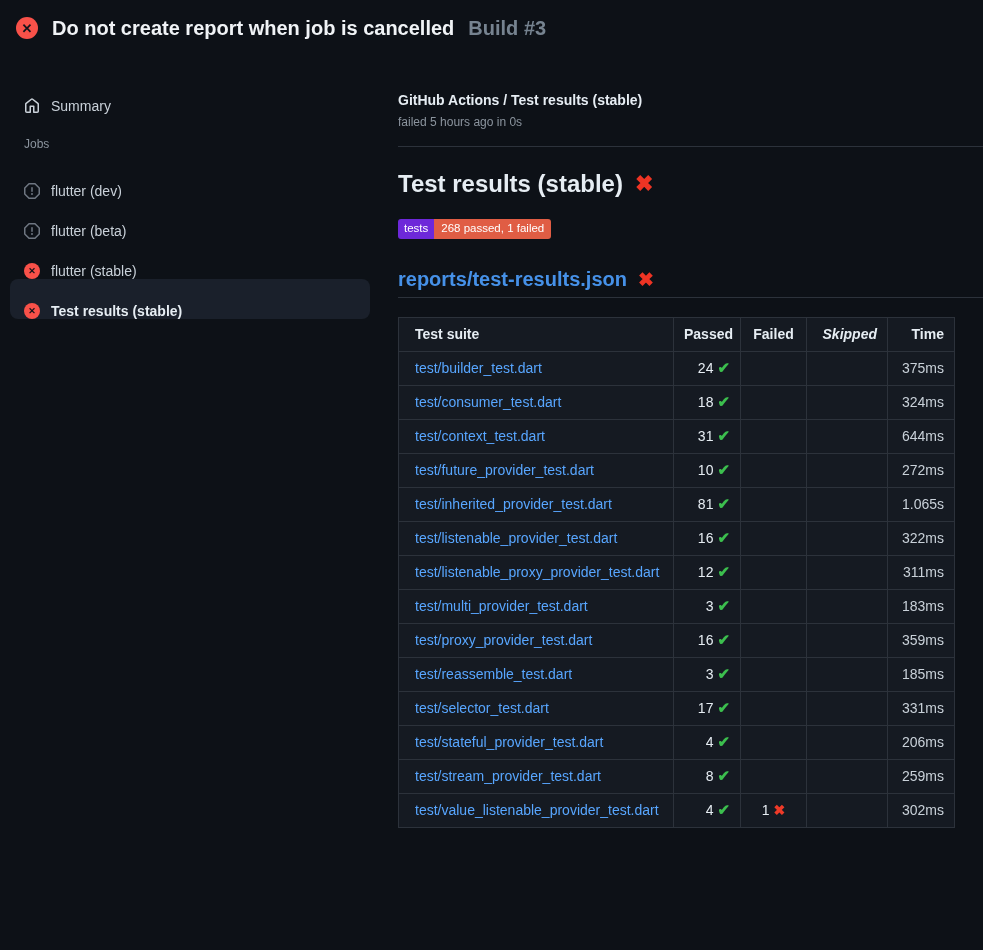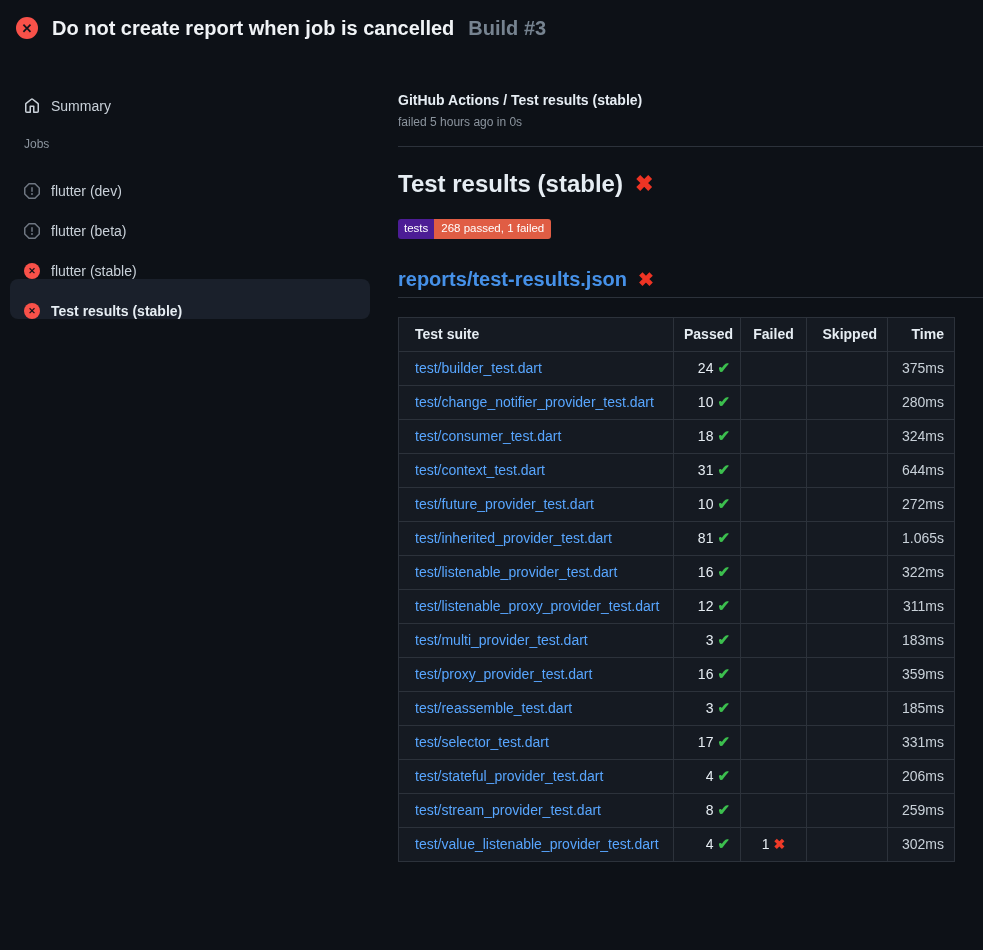--- a/index.html
+++ b/index.html
@@ -128,21 +128,21 @@
     height: 34px;
     padding: 0 10px;
     font-size: 14px;
     overflow: hidden;
     white-space: nowrap;
   }
   table.results th { color: #e6edf3; font-weight: 700; }
   .col-suite  { width: 275px; text-align: left; padding-left: 16px !important; }
   .col-passed { width: 67px;  text-align: right; }
   .col-failed { width: 66px;  text-align: center; }
-  .col-skipped{ width: 81px;  text-align: center; }
+  .col-skipped{ width: 81px;  text-align: center; font-style: italic; }
   th.col-skipped { text-align: right; }
   .col-time   { width: 67px;  text-align: right; color: #c9d1d9; }
   a.suite-link { color: #58a6ff; text-decoration: none; }
   .count { color: #e6edf3; }
   .check-glyph { color: #3cbf4e; font-weight: bold; font-size: 15px; margin-left: 4px; }
   .x-glyph { color: #ee3a28; font-weight: bold; font-size: 14px; margin-left: 4px; }
 </style>
 </head>
 <body>
 
@@ -206,21 +206,21 @@
     <div class="crumb">GitHub Actions / Test results (stable)</div>
     <div class="meta">failed 5 hours ago in 0s</div>
     <hr class="divider">
 
     <div class="h1-row">
       <span>Test results (stable)</span>
       <span class="fail-x">✖</span>
     </div>
 
     <div class="badge">
-      <span class="badge-label" style="background: #4c1d95;">tests</span>
+      <span class="badge-label" style="background: #6d28d9;">tests</span>
       <span class="badge-value" style="background: rgb(224, 93, 68);">268 passed, 1 failed</span>
     </div>
 
     <div class="h2-row">
       <a href="#" class="h2-link">reports/test-results.json</a>
       <span class="fail-x">✖</span>
     </div>
 
 
     <table class="results">
@@ -235,27 +235,20 @@
       </thead>
       <tbody>
           <tr>
             <td class="col-suite"><a class="suite-link" href="#">test/builder_test.dart</a></td>
             <td class="col-passed"><span class="count">24</span><span class="check-glyph">✔</span></td>
             <td class="col-failed"></td>
             <td class="col-skipped"></td>
             <td class="col-time">375ms</td>
           </tr>
           <tr>
-            <td class="col-suite"><a class="suite-link" href="#">test/change_notifier_provider_test.dart</a></td>
-            <td class="col-passed"><span class="count">10</span><span class="check-glyph">✔</span></td>
-            <td class="col-failed"></td>
-            <td class="col-skipped"></td>
-            <td class="col-time">280ms</td>
-          </tr>
-          <tr>
             <td class="col-suite"><a class="suite-link" href="#">test/consumer_test.dart</a></td>
             <td class="col-passed"><span class="count">18</span><span class="check-glyph">✔</span></td>
             <td class="col-failed"></td>
             <td class="col-skipped"></td>
             <td class="col-time">324ms</td>
           </tr>
           <tr>
             <td class="col-suite"><a class="suite-link" href="#">test/context_test.dart</a></td>
             <td class="col-passed"><span class="count">31</span><span class="check-glyph">✔</span></td>
             <td class="col-failed"></td>

